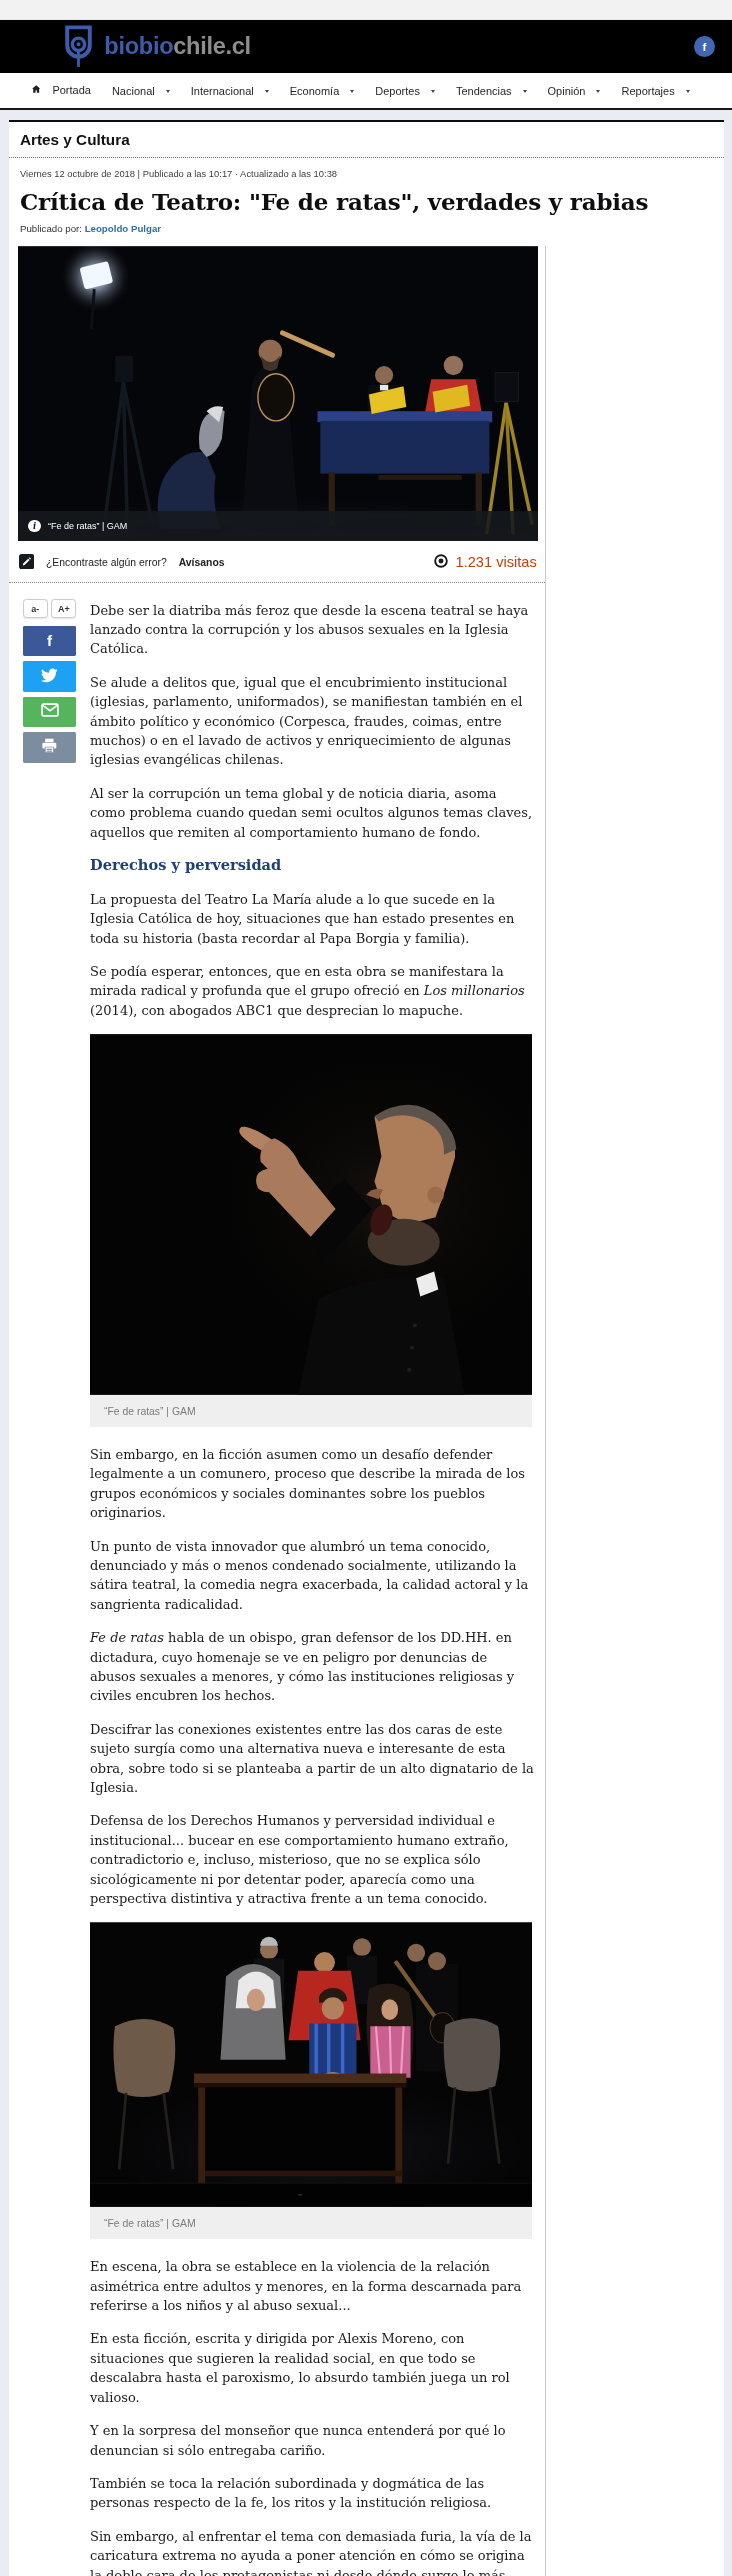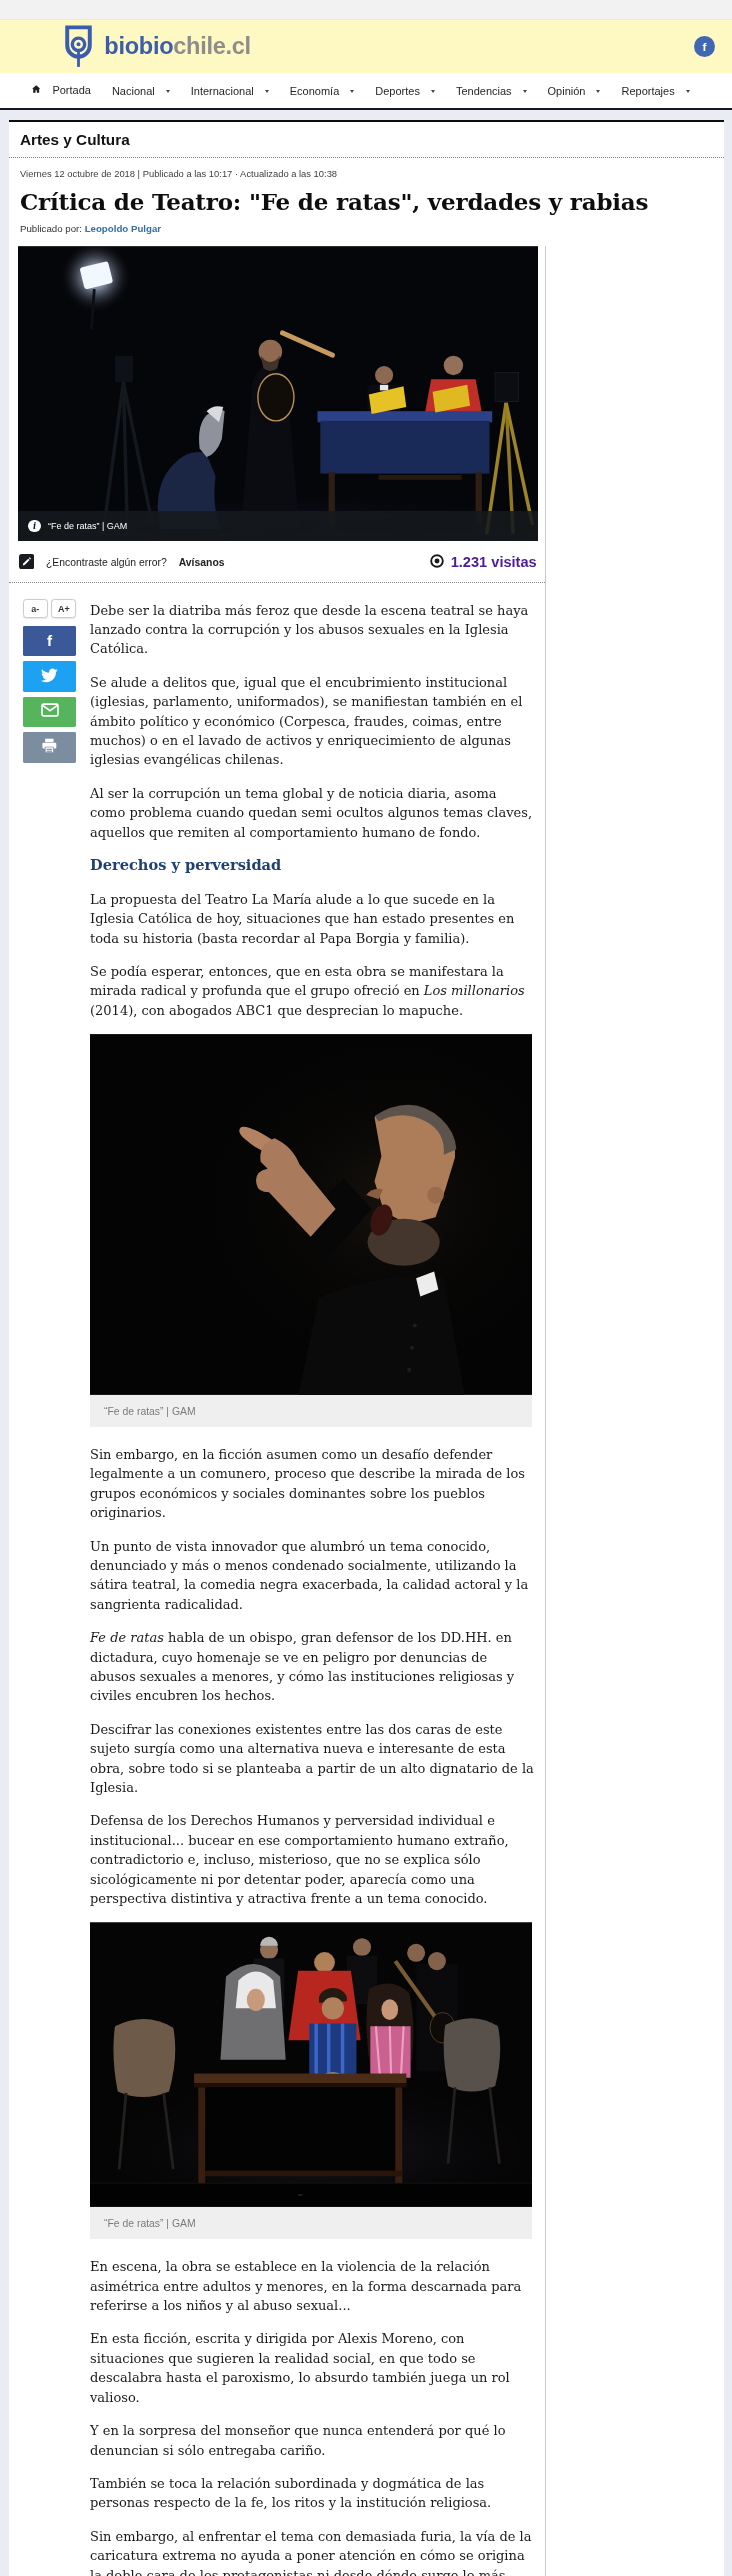--- a/index.html
+++ b/index.html
@@ -1,20 +1,20 @@
 <!DOCTYPE html>
 <html style="font-size:11px"><head>
 <meta charset="utf-8">
 <style>
   html,body{margin:0;padding:0;}
   body{width:733px;height:2576px;overflow:hidden;background:#e9ecf3;font-family:"Liberation Sans",sans-serif;}
   .page{width:733px;height:2576px;position:relative;overflow:hidden;}
 
   .topstrip{height:19px;background:#f2f2f2;border-bottom:0.7px solid #e7e7e7;}
-  .site-header{height:53px;background:#fef9c3;display:flex;align-items:center;justify-content:space-between;padding:0 18px 0 61px;}
+  .site-header{height:53px;background:#000000;display:flex;align-items:center;justify-content:space-between;padding:0 18px 0 61px;}
   .logo{display:flex;align-items:center;gap:8.3px;text-decoration:none;cursor:pointer;}
   .logo-text{font-weight:bold;font-size:23.6px;letter-spacing:-0.3px;line-height:1;}
   .lb{color:#3b5dac;} .lg{color:#8d8d8d;}
   .fb-circle{width:21px;height:21px;border-radius:50%;background:#4267b2;color:#fff;display:flex;align-items:center;justify-content:center;font-weight:bold;font-size:11.8px;cursor:pointer;text-decoration:none;}
 
   .main-nav{background:#fff;border-bottom:2.8px solid #17181c;display:flex;align-items:center;gap:21px;padding-left:31px;height:35px;}
   .nav-item{display:flex;align-items:center;gap:11px;font-size:11px;font-weight:400;color:#26272b;text-decoration:none;cursor:pointer;white-space:nowrap;}
   .caret{width:0;height:0;border-left:2.8px solid transparent;border-right:2.8px solid transparent;border-top:3.5px solid #45474d;margin-top:2.1px;}
 
   .card{margin:9.7px 9px 0;background:#fff;border-top:2.1px solid #0d0d0f;min-height:2457px;box-sizing:border-box;}
@@ -29,21 +29,21 @@
   .main-col{flex:0 0 536px;width:536px;}
   .side-col{flex:1;border-left:0.7px solid #c9c9c9;background:#fff;}
 
   .hero{margin:0 0 0 9px;width:520px;height:295px;position:relative;cursor:pointer;}
   .hero svg{display:block;}
   .hero figcaption{position:absolute;left:0;right:0;bottom:0;height:30.5px;background:rgba(22,25,29,0.88);color:#fff;display:flex;align-items:center;gap:7px;padding:0 10.4px;font-size:9px;box-sizing:border-box;}
   .info-dot{width:12.5px;height:12.5px;border-radius:50%;background:#fff;color:#16191d;display:flex;align-items:center;justify-content:center;font-weight:bold;font-size:8.3px;font-family:"DejaVu Serif",serif;font-style:italic;flex:0 0 12.5px;}
 
   .meta-row{display:flex;justify-content:space-between;align-items:center;padding:11.8px 8.3px 9.7px 9.7px;}
   .error-report{display:flex;align-items:center;gap:12px;font-size:10.4px;color:#222;cursor:pointer;}
-  .views{display:flex;align-items:center;gap:6.2px;font-size:14.6px;font-weight:bold;color:#4c1d95;}
+  .views{display:flex;align-items:center;gap:6.2px;font-size:14.6px;font-weight:normal;color:#c2410c;}
   .dotted{border-top:0.7px dotted #8a8a8a;}
 
   .content{position:relative;padding:18px 10.4px 0 81px;}
   .share-rail{position:absolute;left:14px;top:16.7px;width:53px;}
   .font-size-row{display:flex;gap:3.5px;margin-bottom:7.6px;}
   .fs{width:25px;height:19px;background:#fff;border:0.7px solid #ccc;border-radius:3.5px;font-weight:bold;font-size:9px;color:#333;box-shadow:0 0.7px 1.4px rgba(0,0,0,.10);cursor:pointer;font-family:"Liberation Sans",sans-serif;}
   .share{display:flex;align-items:center;justify-content:center;width:53px;height:30.5px;border:none;border-radius:1.4px;margin-bottom:4.9px;color:#fff;cursor:pointer;padding:0;}
   .fb{background:#3b5998;} .tw{background:#1da1f2;} .mail{background:#56b45c;} .print{background:#7d8da0;}
   .fglyph{font-size:15.3px;font-weight:bold;line-height:1;}
 

